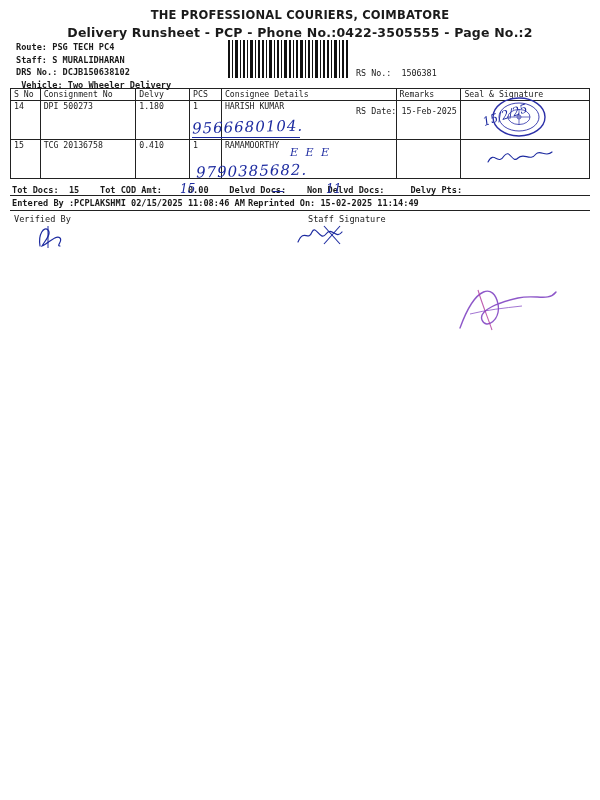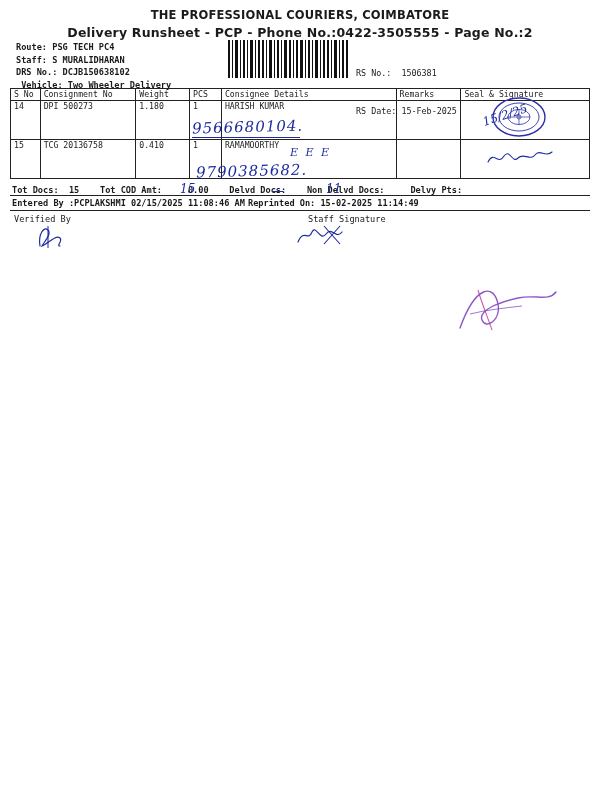--- a/index.html
+++ b/index.html
@@ -252,21 +252,21 @@
   <div class="meta-right">
     <div>RS No.:  1506381</div>
     <div>RS Date: 15-Feb-2025</div>
   </div>
 
   <table class="grid">
     <thead>
       <tr>
         <th class="c-sno">S No</th>
         <th class="c-cn">Consignment No</th>
-        <th class="c-wt">Weight</th>
+        <th class="c-wt">Delvy</th>
         <th class="c-pcs">PCS</th>
         <th class="c-cons">Consignee Details</th>
         <th class="c-rem">Remarks</th>
         <th class="c-seal">Seal &amp; Signature</th>
       </tr>
     </thead>
     <tbody>
       <tr>
         <td class="c-sno">14</td>
         <td class="c-cn">DPI 500273</td>

